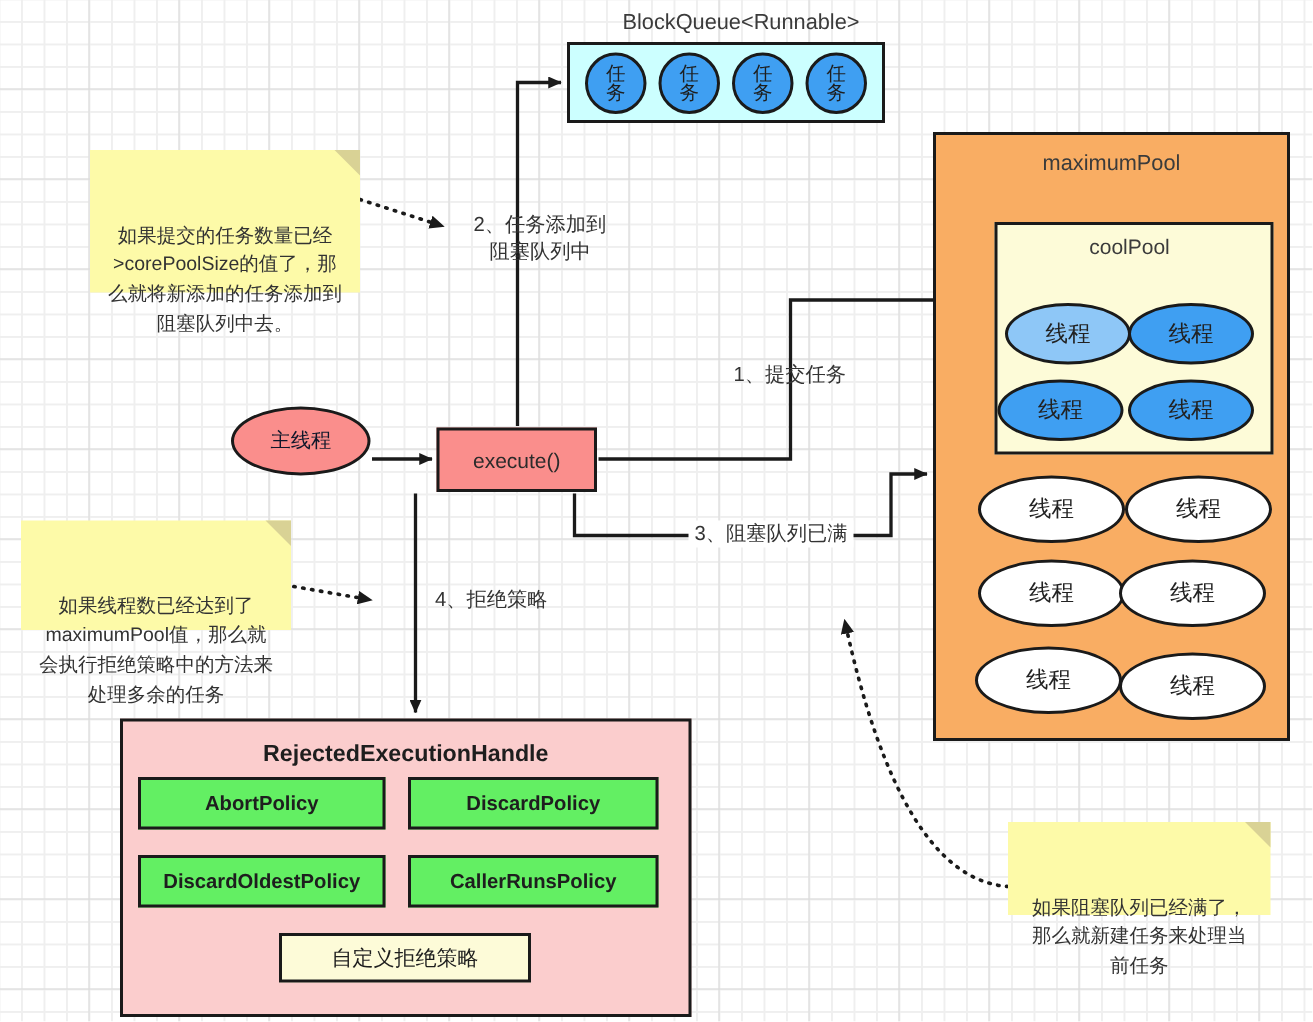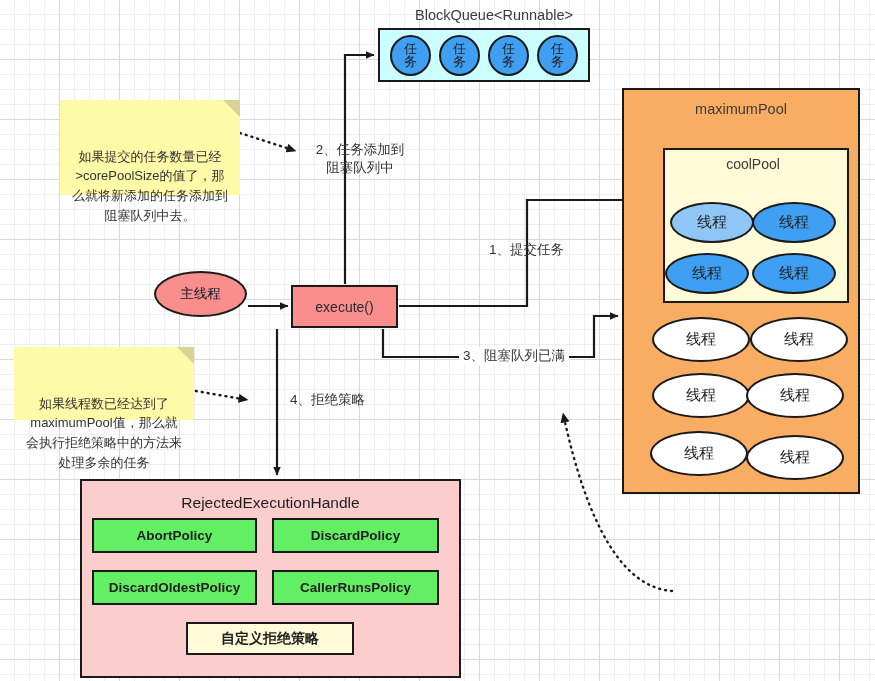--- a/index.html
+++ b/index.html
@@ -134,37 +134,37 @@
   }
 
   
   #rejected-box {
     left: 80px; top: 479px; width: 381px; height: 199px;
     background: #fbcdcd;
     display: block;
   }
   #rejected-title {
     left: 80px; top: 493px; width: 381px;
-    font-size: 15.5px; font-weight: normal; color: #1e1e1e;
+    font-size: 15.5px; font-weight: bold; color: #1e1e1e;
   }
   .policy-btn {
     position: absolute;
     box-sizing: border-box;
     border: 2px solid #1a1a1a;
     background: #63ef63;
     display: flex;
     align-items: center;
     justify-content: center;
     font-size: 13.5px;
     font-weight: bold;
     color: #1e1e1e;
   }
   .policy-custom {
     background: #fdfbd8;
-    font-weight: bold;
+    font-weight: normal;
     font-size: 14px;
   }
 
   
   .note {
     position: absolute;
     box-sizing: border-box;
     background: #fdfaa8;
     color: #333333;
     font-size: 13px;
@@ -276,14 +276,20 @@
   </div>
 
   <div class="note" style="left:14px; top:347px; width:180px; height:73px;">
     <span class="fold"></span>
     <span>如果线程数已经达到了
 maximumPool值，那么就
 会执行拒绝策略中的方法来
 处理多余的任务</span>
   </div>
 
+  <div class="note" style="left:672px; top:548px; width:175px; height:62px;">
+    <span class="fold"></span>
+    <span>如果阻塞队列已经满了，
+那么就新建任务来处理当
+前任务</span>
+  </div>
 
 </div>
 
 </body></html>

